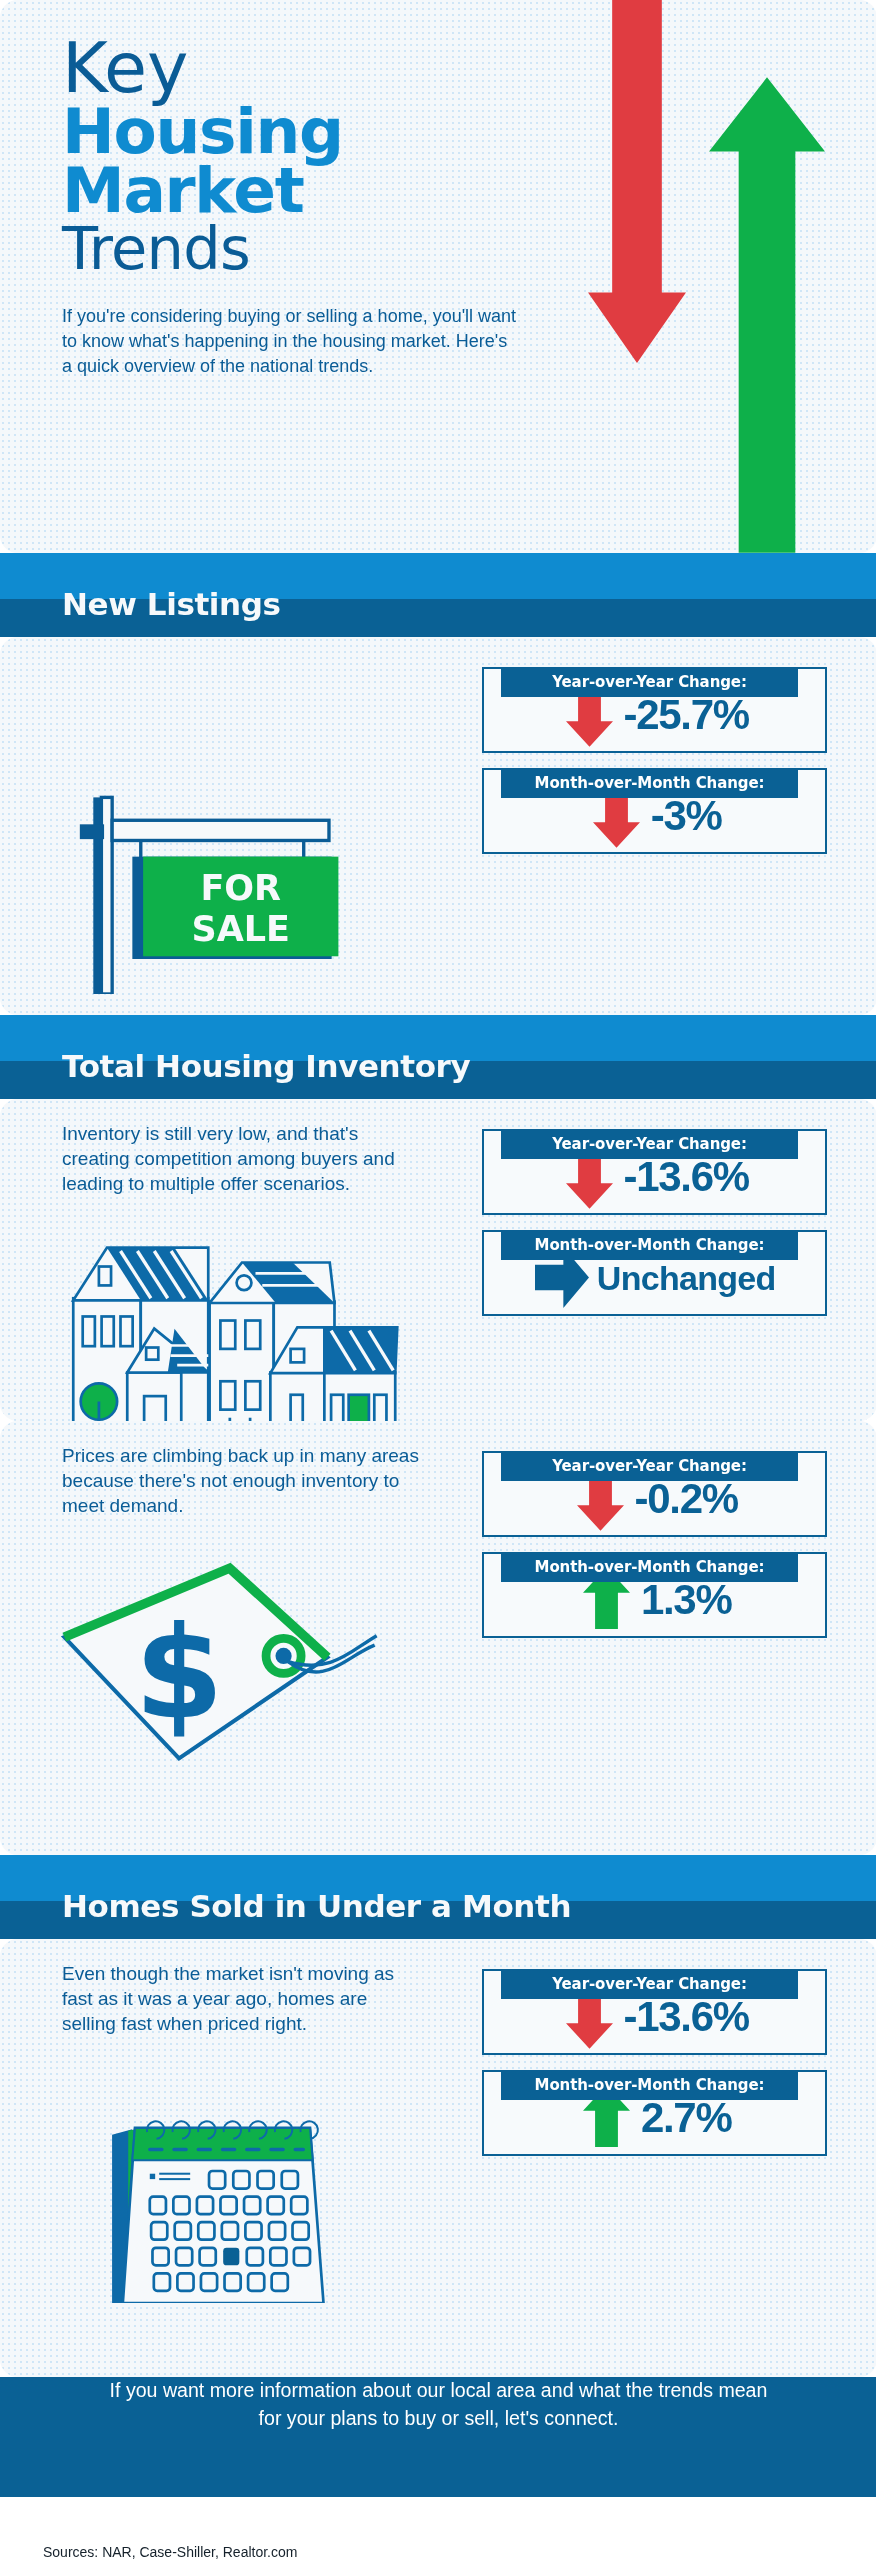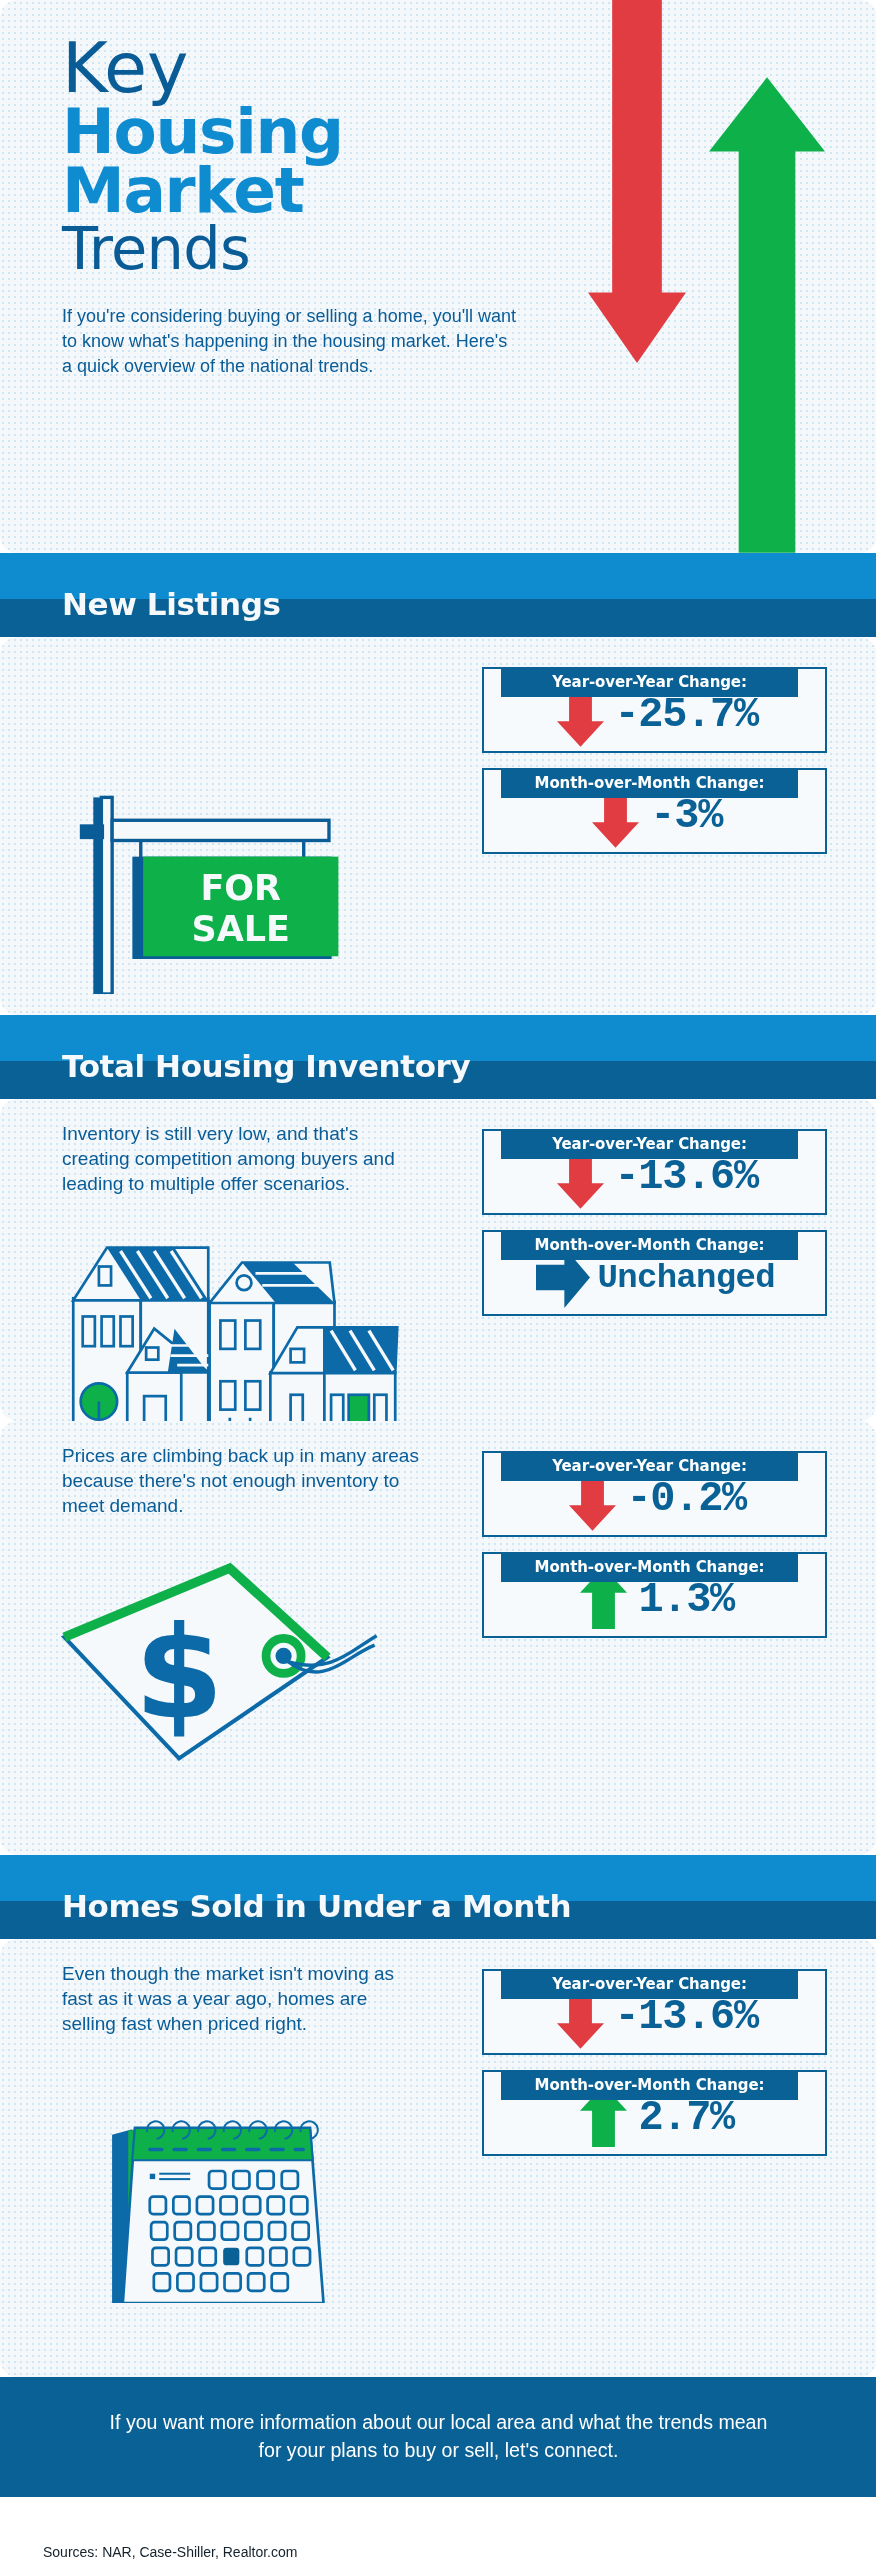--- a/index.html
+++ b/index.html
@@ -174,21 +174,21 @@
   }
   .stat-row {
     display: flex;
     align-items: center;
     justify-content: center;
     width: 100%;
     padding-top: 9.4px;
     gap: 5.4px;
   }
   .stat-value {
-    font-family: Liberation Mono, monospace;
+    font-family: Liberation Sans, sans-serif;
     font-size: 42px;
     font-weight: 700;
     color: #0a6195;
     letter-spacing: -1.3px;
     line-height: 1;
   }
   .stat-value.word {
     font-size: 34px;
     letter-spacing: -0.7px;
   }
@@ -200,21 +200,20 @@
     align-items: center;
     justify-content: center;
   }
 
   
   .footer-cta {
     width: 877px;
     height: 120px;
     background: #0a6195;
     display: flex;
-    align-items: center;
     justify-content: center;
   }
   .footer-cta p {
     width: 674px;
     text-align: center;
     font-size: 19.6px;
     line-height: 1.42;
     color: #ffffff;
   }
   .sources {

